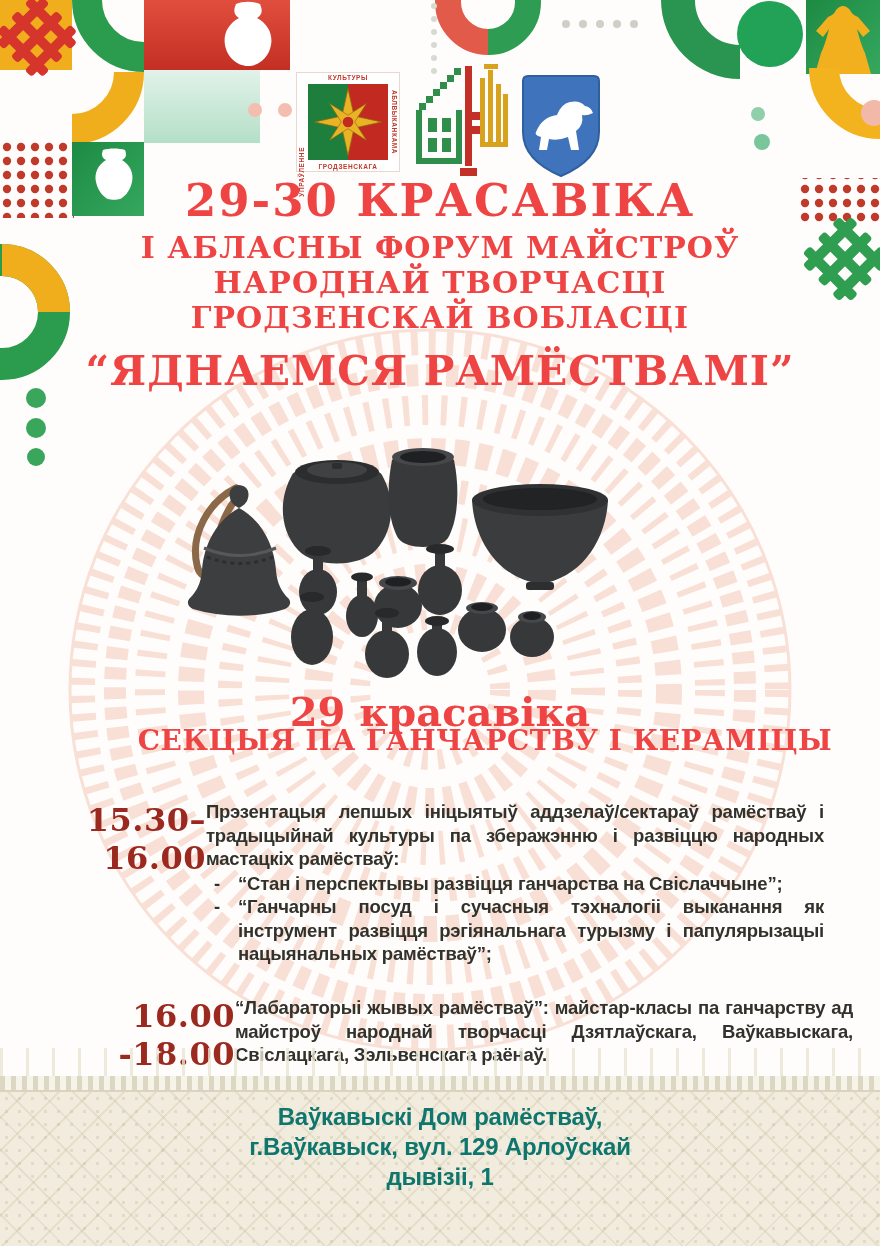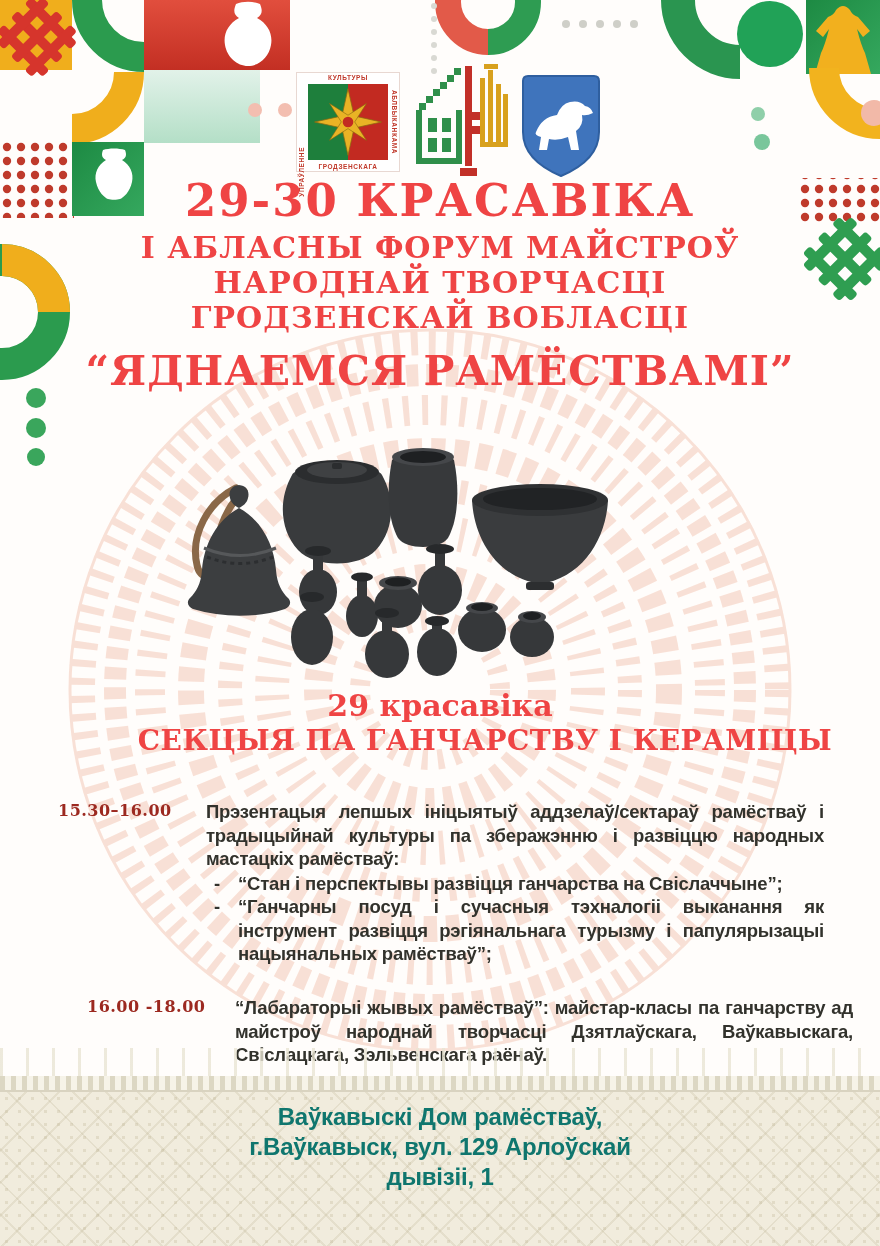--- a/index.html
+++ b/index.html
@@ -22,27 +22,27 @@
   .logo1 .star{position:absolute;inset:11px;}
   .logo2{left:408px;top:60px;width:106px;height:126px;}
   .logo3{left:516px;top:72px;width:90px;height:108px;}
 
   
   .h-red{position:absolute;left:0;width:100%;text-align:center;color:#ef4444;
          font-family:"DejaVu Serif",serif;font-weight:bold;z-index:2;}
   .date-title{top:174px;font-size:45px;letter-spacing:2px;}
   .forum{top:230px;font-size:30px;line-height:35px;letter-spacing:1px;}
   .slogan{top:347px;font-size:41px;letter-spacing:1px;}
-  .sec-date{top:688px;font-size:30px;}
+  .sec-date{top:688px;font-size:40px;}
   .sec-title{top:724px;font-size:28px;letter-spacing:.5px;margin-left:45px;}
 
   
   .sched{position:absolute;left:58px;width:766px;z-index:2;display:flex;}
   .sched .time{width:148px;flex:0 0 148px;color:#9c2920;font-family:"DejaVu Serif",serif;
-               font-weight:bold;font-size:16px;letter-spacing:.5px;padding-top:1px;}
+               font-weight:bold;font-size:32px;letter-spacing:.5px;padding-top:1px;text-align:right;}
   .sched .body{flex:1;color:#32322c;font-weight:700;font-size:18.5px;line-height:23.5px;
                letter-spacing:-.2px;text-align:justify;}
   .sched .para{margin:0 0 1px 0;}
   .bullet{position:relative;padding-left:26px;margin-left:6px;}
   .bullet .dash{position:absolute;left:2px;top:0;}
   .row1{top:800px;}
   .row2{top:996px;margin-left:29px;}
 
   
   .fringe1{position:absolute;left:0;top:1048px;width:100%;height:30px;z-index:3;

